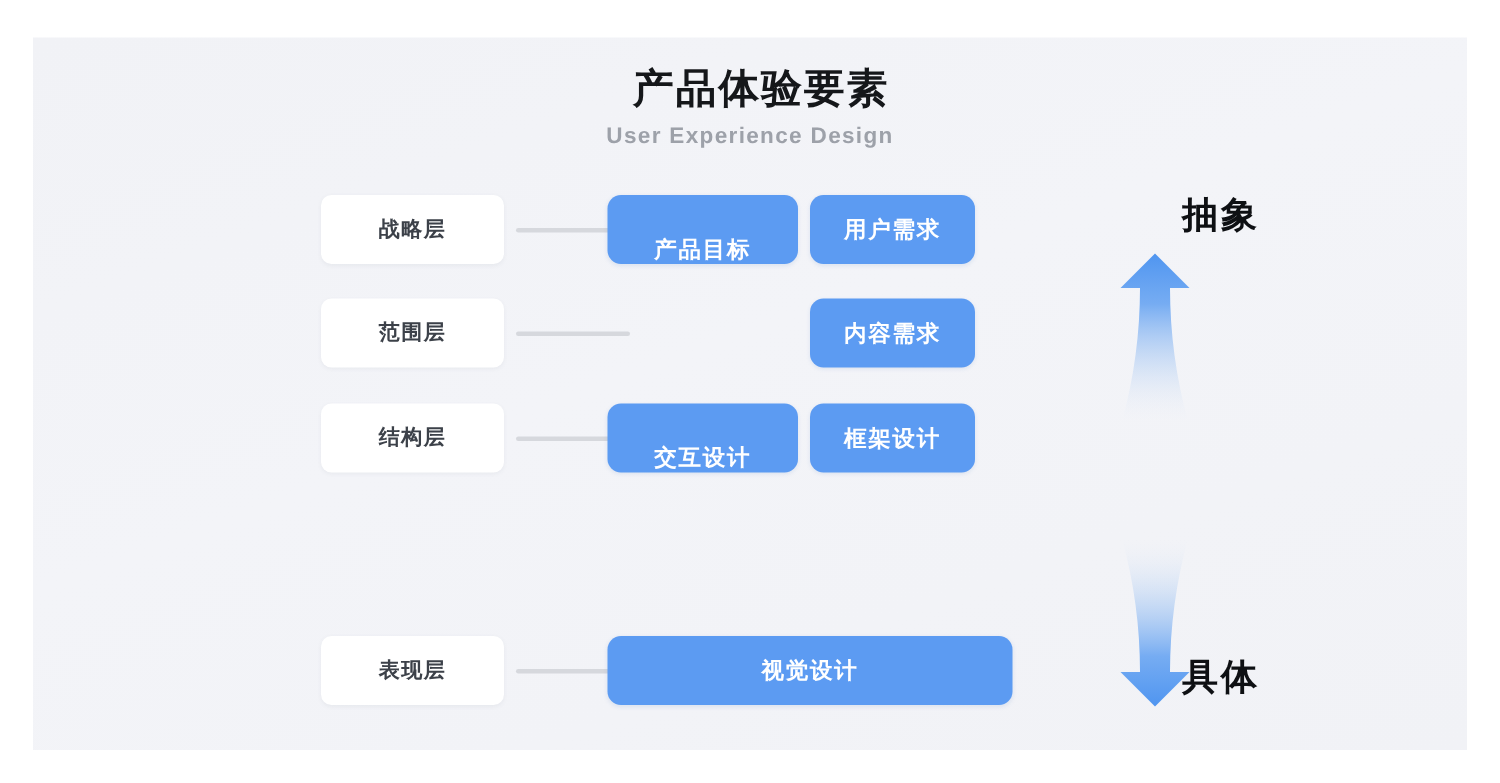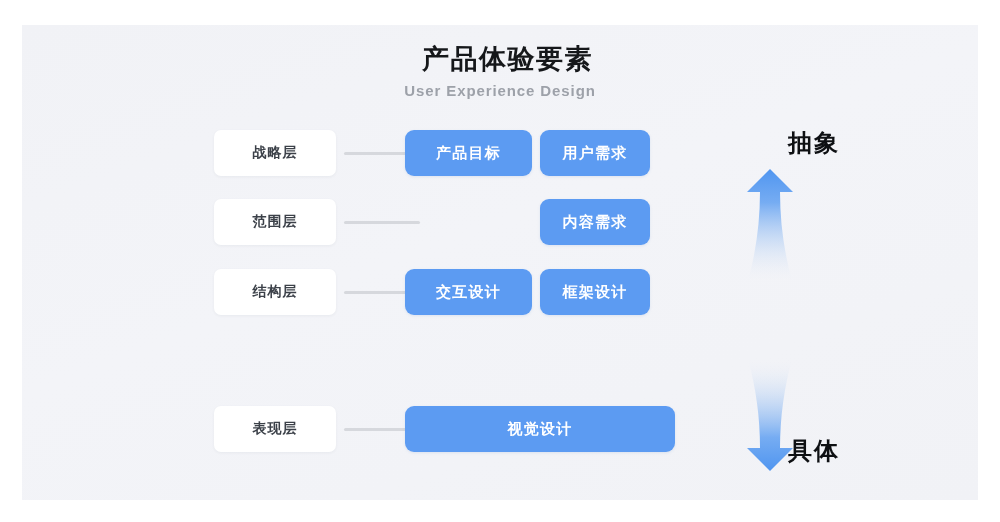--- a/index.html
+++ b/index.html
@@ -104,21 +104,21 @@
     position: absolute;
     top: 0;
     height: 46px;
     background: #5c9bf2;
     border-radius: 9px;
     display: flex;
     align-items: center;
     justify-content: center;
     box-shadow: 0 1px 3px rgba(62, 116, 196, 0.13);
   }
-  .card-a { left: 383px; width: 127px; }
+  .card-a { left: 383px; width: 127px; align-items: flex-end; }
   .card-b { left: 518px; width: 110px; }
   .card-wide { left: 383px; width: 270px; font-family: Liberation Mono, monospace; }
   .card-text {
     font-size: 15px;
     font-weight: bold;
     color: #ffffff;
     letter-spacing: 1.2px;
   }
 
   
@@ -192,21 +192,21 @@
       <div class="connector"></div>
       <div class="card card-a">
         <span class="card-text">交互设计</span>
       </div>
       <div class="card card-b">
         <span class="card-text">框架设计</span>
       </div>
     </div>
 
 
-    <div class="layer-row" style="top:276px;">
+    <div class="layer-row" style="top:294px;">
       <div class="layer-label">
         <span class="layer-label-text">表现层</span>
       </div>
       <div class="connector"></div>
       <div class="card card-wide">
         <span class="card-text">视觉设计</span>
       </div>
     </div>
 
   </div>

